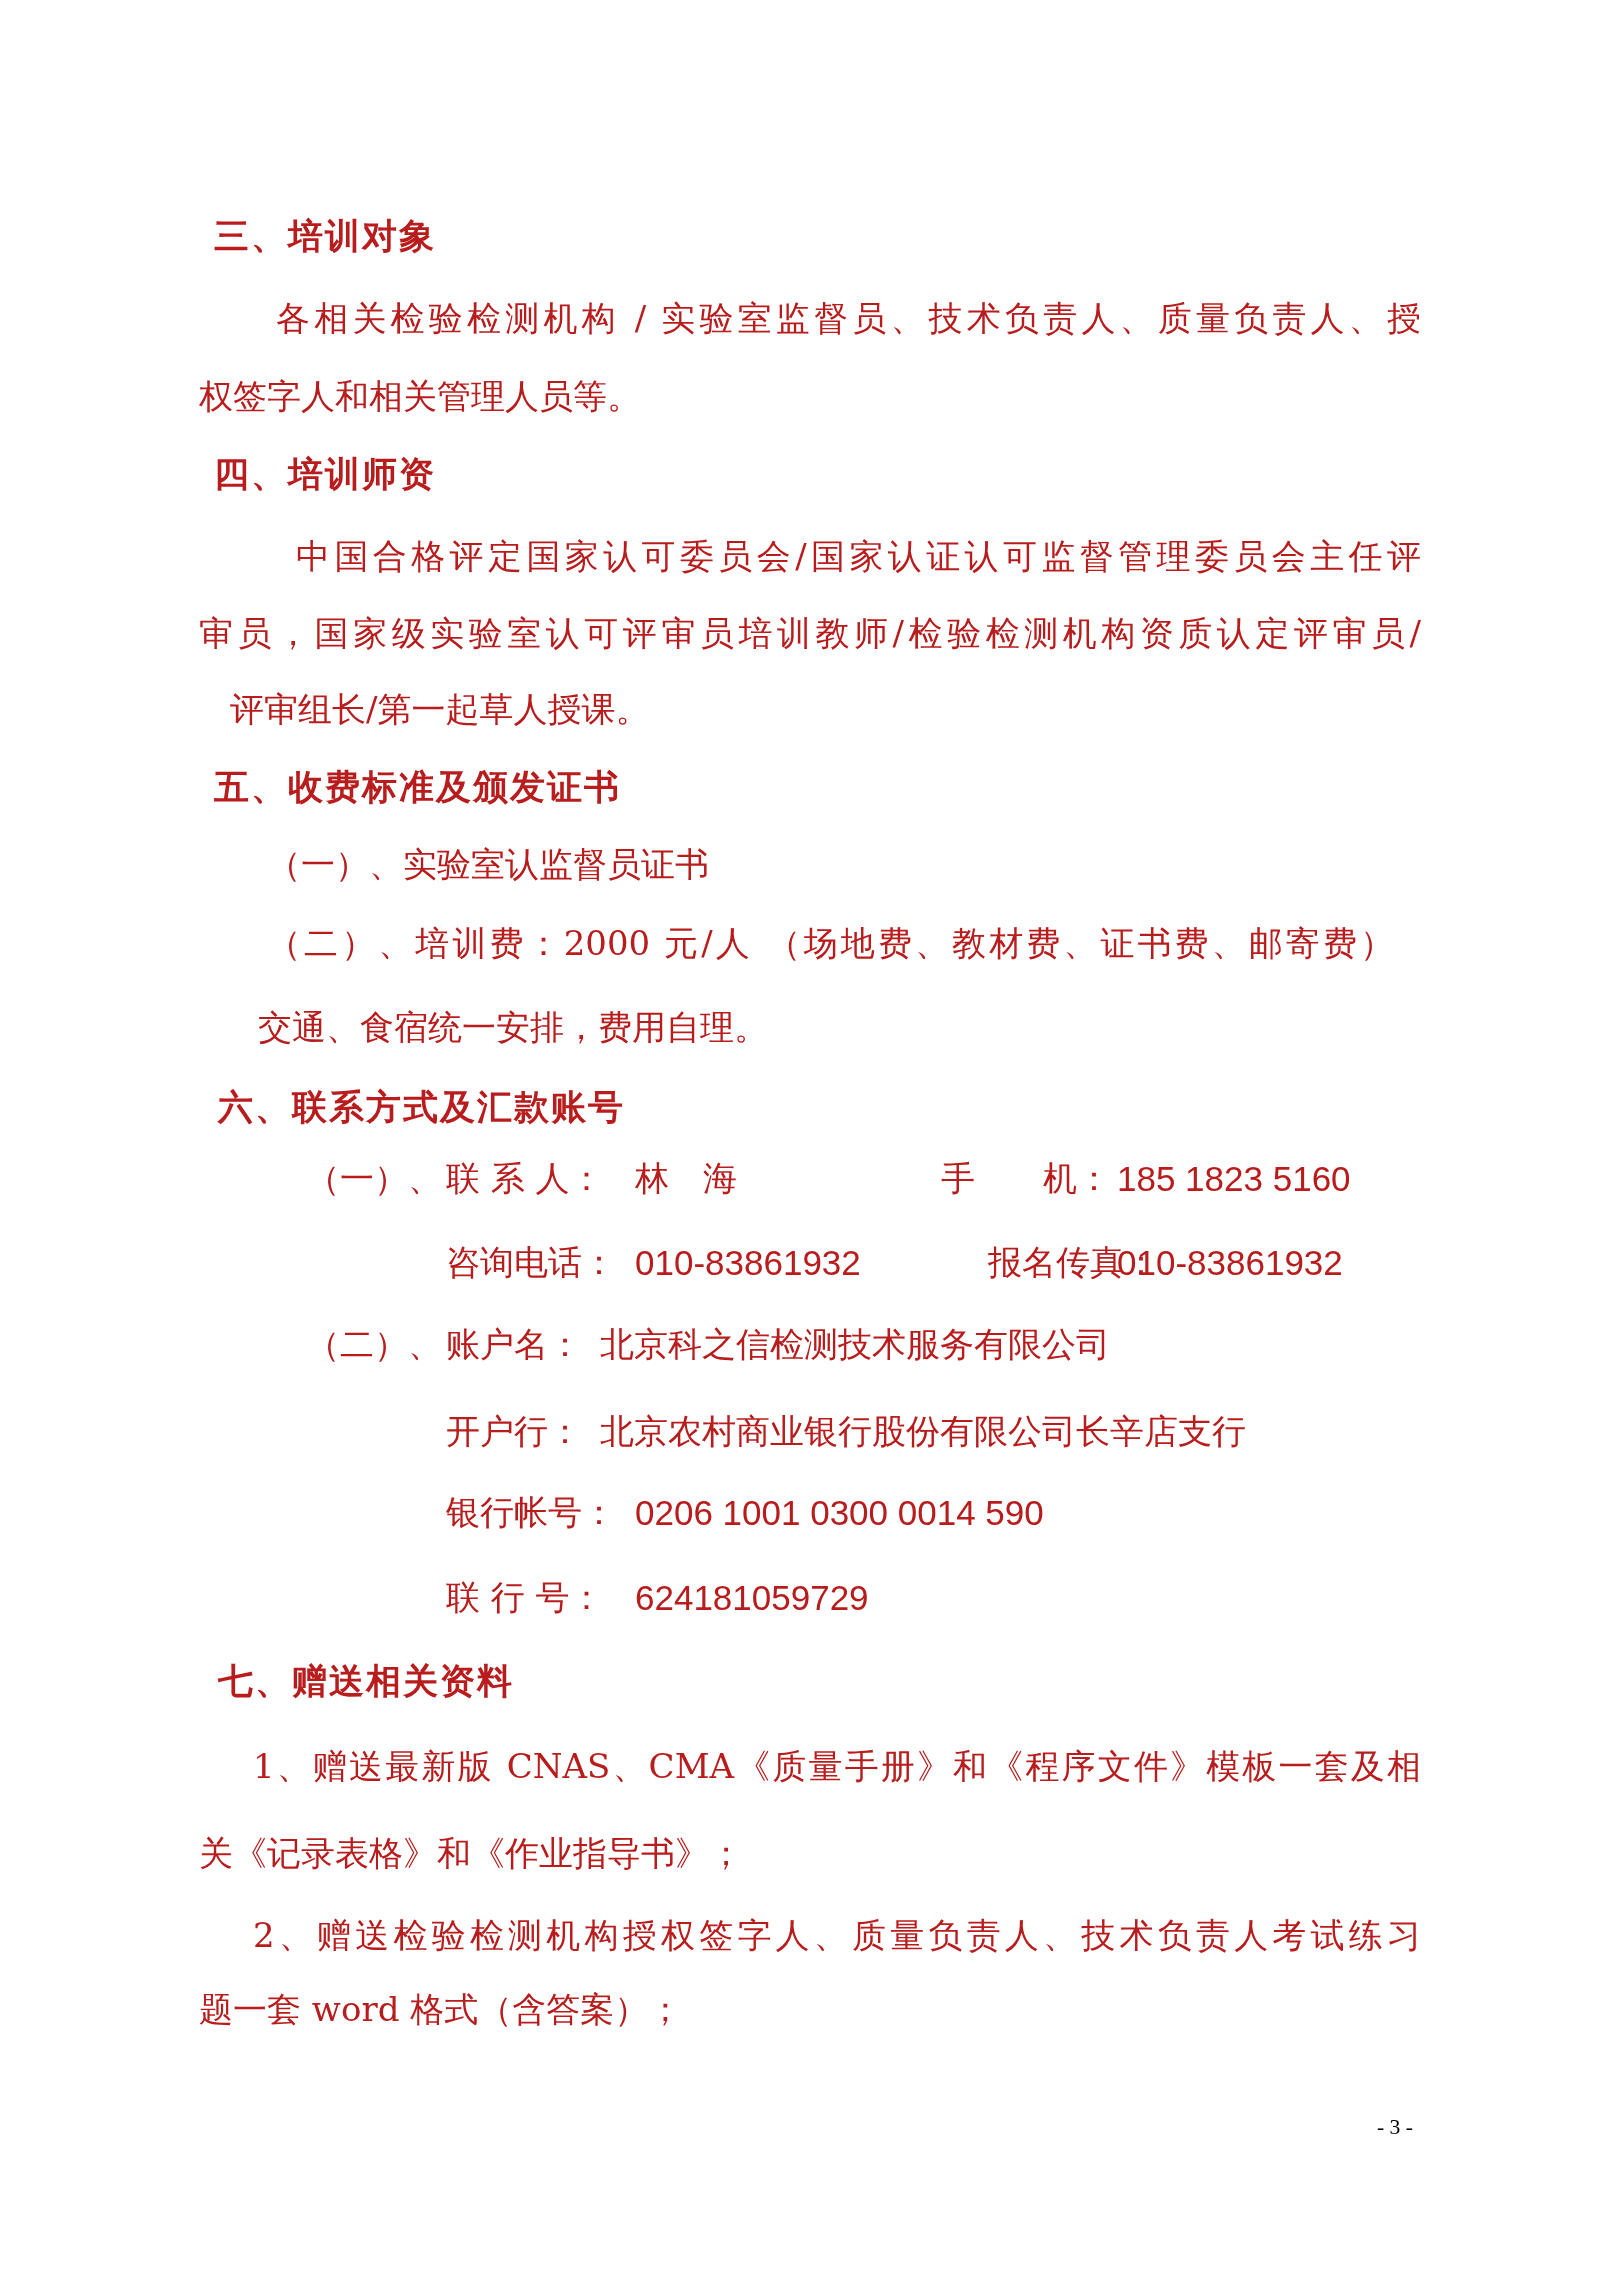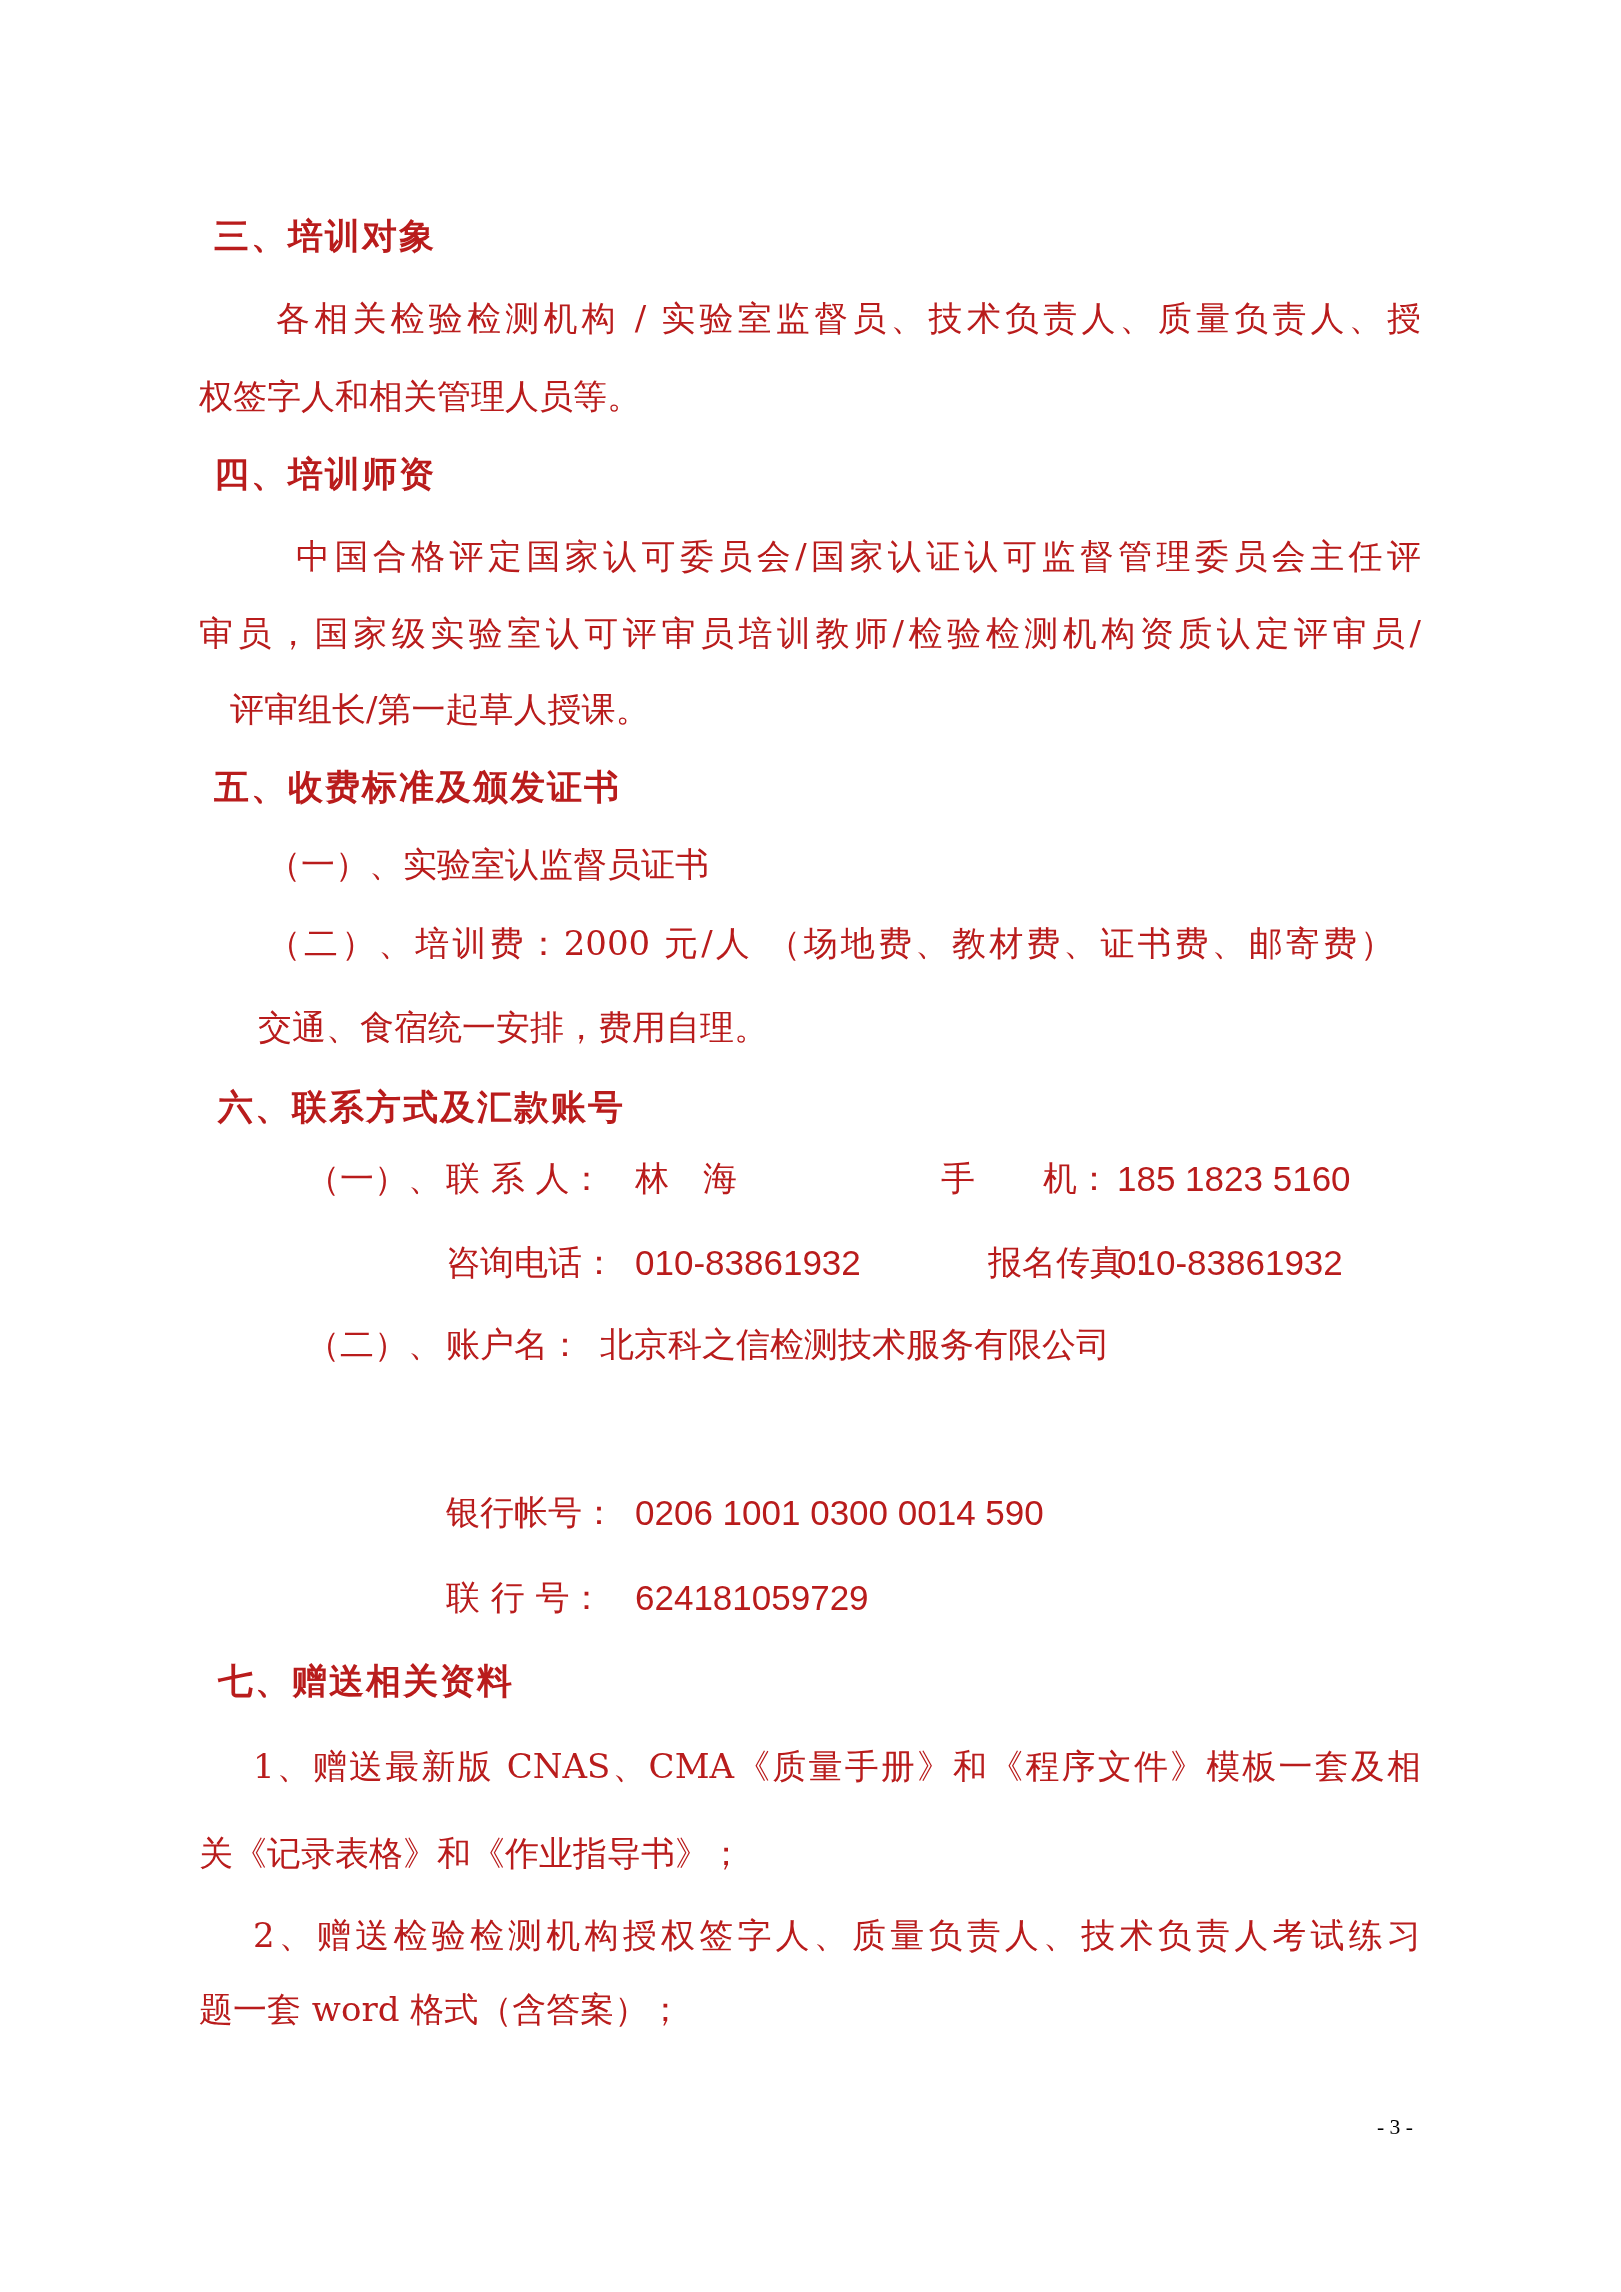--- a/index.html
+++ b/index.html
@@ -65,20 +65,24 @@
     <span class="seg" style="left:951px;margin-left:37px;">报名传真：</span>
     <span class="seg num" style="left:1117px; font-size:35px;">010-83861932</span>
   </div>
 
   <div class="ln" style="left:0; top:1344px; width:1621px;">
     <span class="seg" style="left:306px;">（二）、</span>
     <span class="seg" style="left:446px;">账户名：</span>
     <span class="seg" style="left:600px;">北京科之信检测技术服务有限公司</span>
   </div>
 
+  <div class="ln" style="left:0; top:1431px; width:1621px;">
+    <span class="seg" style="left:446px;">开户行：</span>
+    <span class="seg" style="left:600px;">北京农村商业银行股份有限公司长辛店支行</span>
+  </div>
 
   <div class="ln" style="left:0; top:1512px; width:1621px;">
     <span class="seg" style="left:446px;">银行帐号：</span>
     <span class="seg num" style="left:635px; font-size:35px;">0206 1001 0300 0014 590</span>
   </div>
 
   <div class="ln" style="left:0; top:1597px; width:1405px;">
     <span class="seg" style="left:446px;">联 行 号：</span>
     <span class="seg num" style="left:635px; font-size:35px;">624181059729</span>
   </div>

